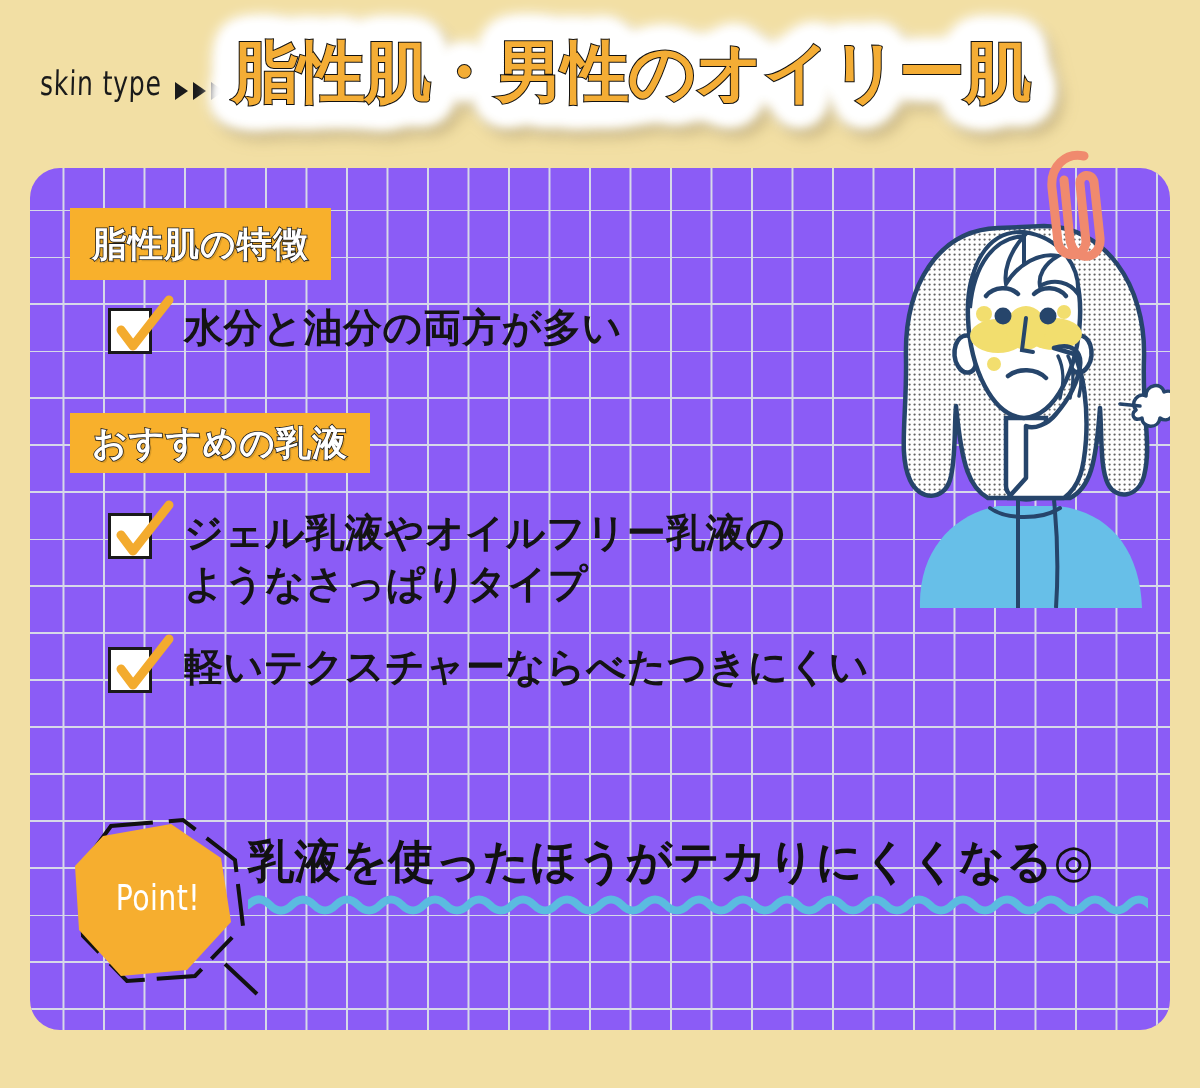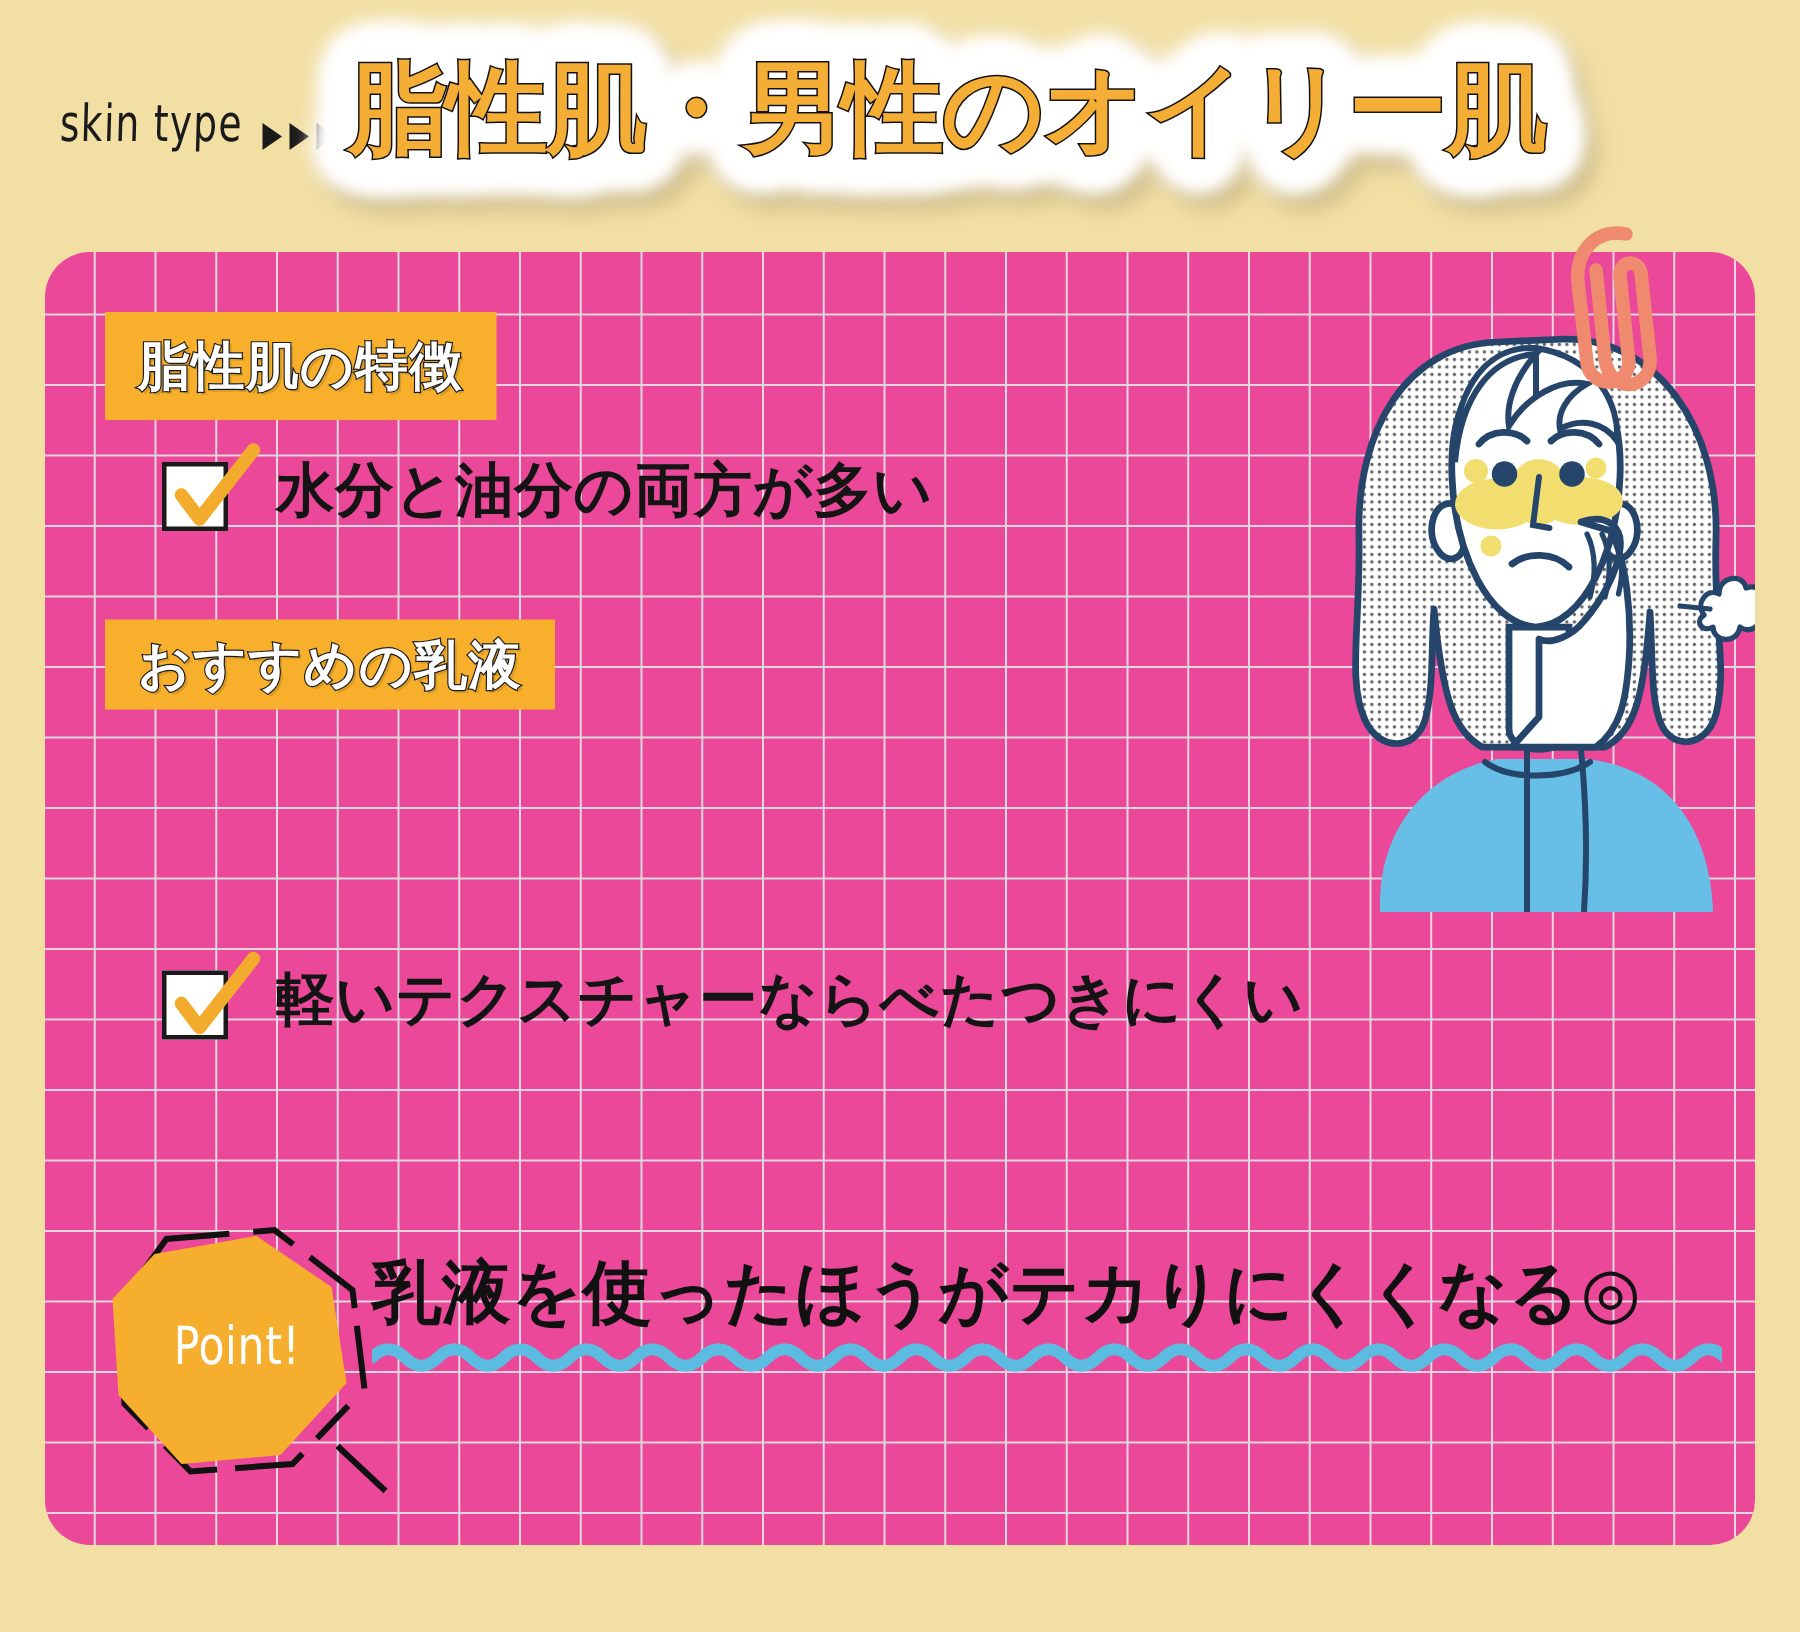--- a/index.html
+++ b/index.html
@@ -49,21 +49,21 @@
       drop-shadow(0 0 6px #fff) drop-shadow(0 0 6px #fff)
       drop-shadow(0 0 5px #fff) drop-shadow(0 0 5px #fff)
       drop-shadow(0 0 4px #fff) drop-shadow(0 0 4px #fff)
       drop-shadow(7px 9px 3px rgba(120,100,60,.30));
   }
 
   
   .card {
     position:absolute; left:30px; top:168px;
     width:1140px; height:862px;
-    background:#ec4899;
+    background:#8b5cf6;
     border-radius:30px;
     overflow:hidden;
   }
   .card .grid {
     position:absolute; inset:0;
     background-image:
       linear-gradient(to right, #dfe7e7 1.5px, transparent 1.5px),
       linear-gradient(to bottom, #dfe7e7 1.5px, transparent 1.5px);
     background-size:40.5px 47px;
     background-position:-8px -6px;
@@ -167,20 +167,29 @@
         <path d="M8 28 L20 44 L56 -2" fill="none" stroke="#f3ab2e" stroke-width="9" stroke-linecap="round" stroke-linejoin="round"></path>
       </svg>
     </div>
     <div class="ctext">水分と油分の両方が多い</div>
   </div>
 
   <div class="seclabel" id="lbl1">
     <span>おすすめの乳液</span>
   </div>
 
+  <div class="citem" id="itm1">
+    <div class="cbox">
+      <svg width="60" height="60" viewBox="0 0 60 60">
+        <path d="M8 28 L20 44 L56 -2" fill="none" stroke="#f3ab2e" stroke-width="9" stroke-linecap="round" stroke-linejoin="round"></path>
+      </svg>
+    </div>
+    <div class="ctext">ジェル乳液やオイルフリー乳液の
+ようなさっぱりタイプ</div>
+  </div>
 
   <div class="citem" id="itm2">
     <div class="cbox">
       <svg width="60" height="60" viewBox="0 0 60 60">
         <path d="M8 28 L20 44 L56 -2" fill="none" stroke="#f3ab2e" stroke-width="9" stroke-linecap="round" stroke-linejoin="round"></path>
       </svg>
     </div>
     <div class="ctext">軽いテクスチャーならべたつきにくい</div>
   </div>
 

